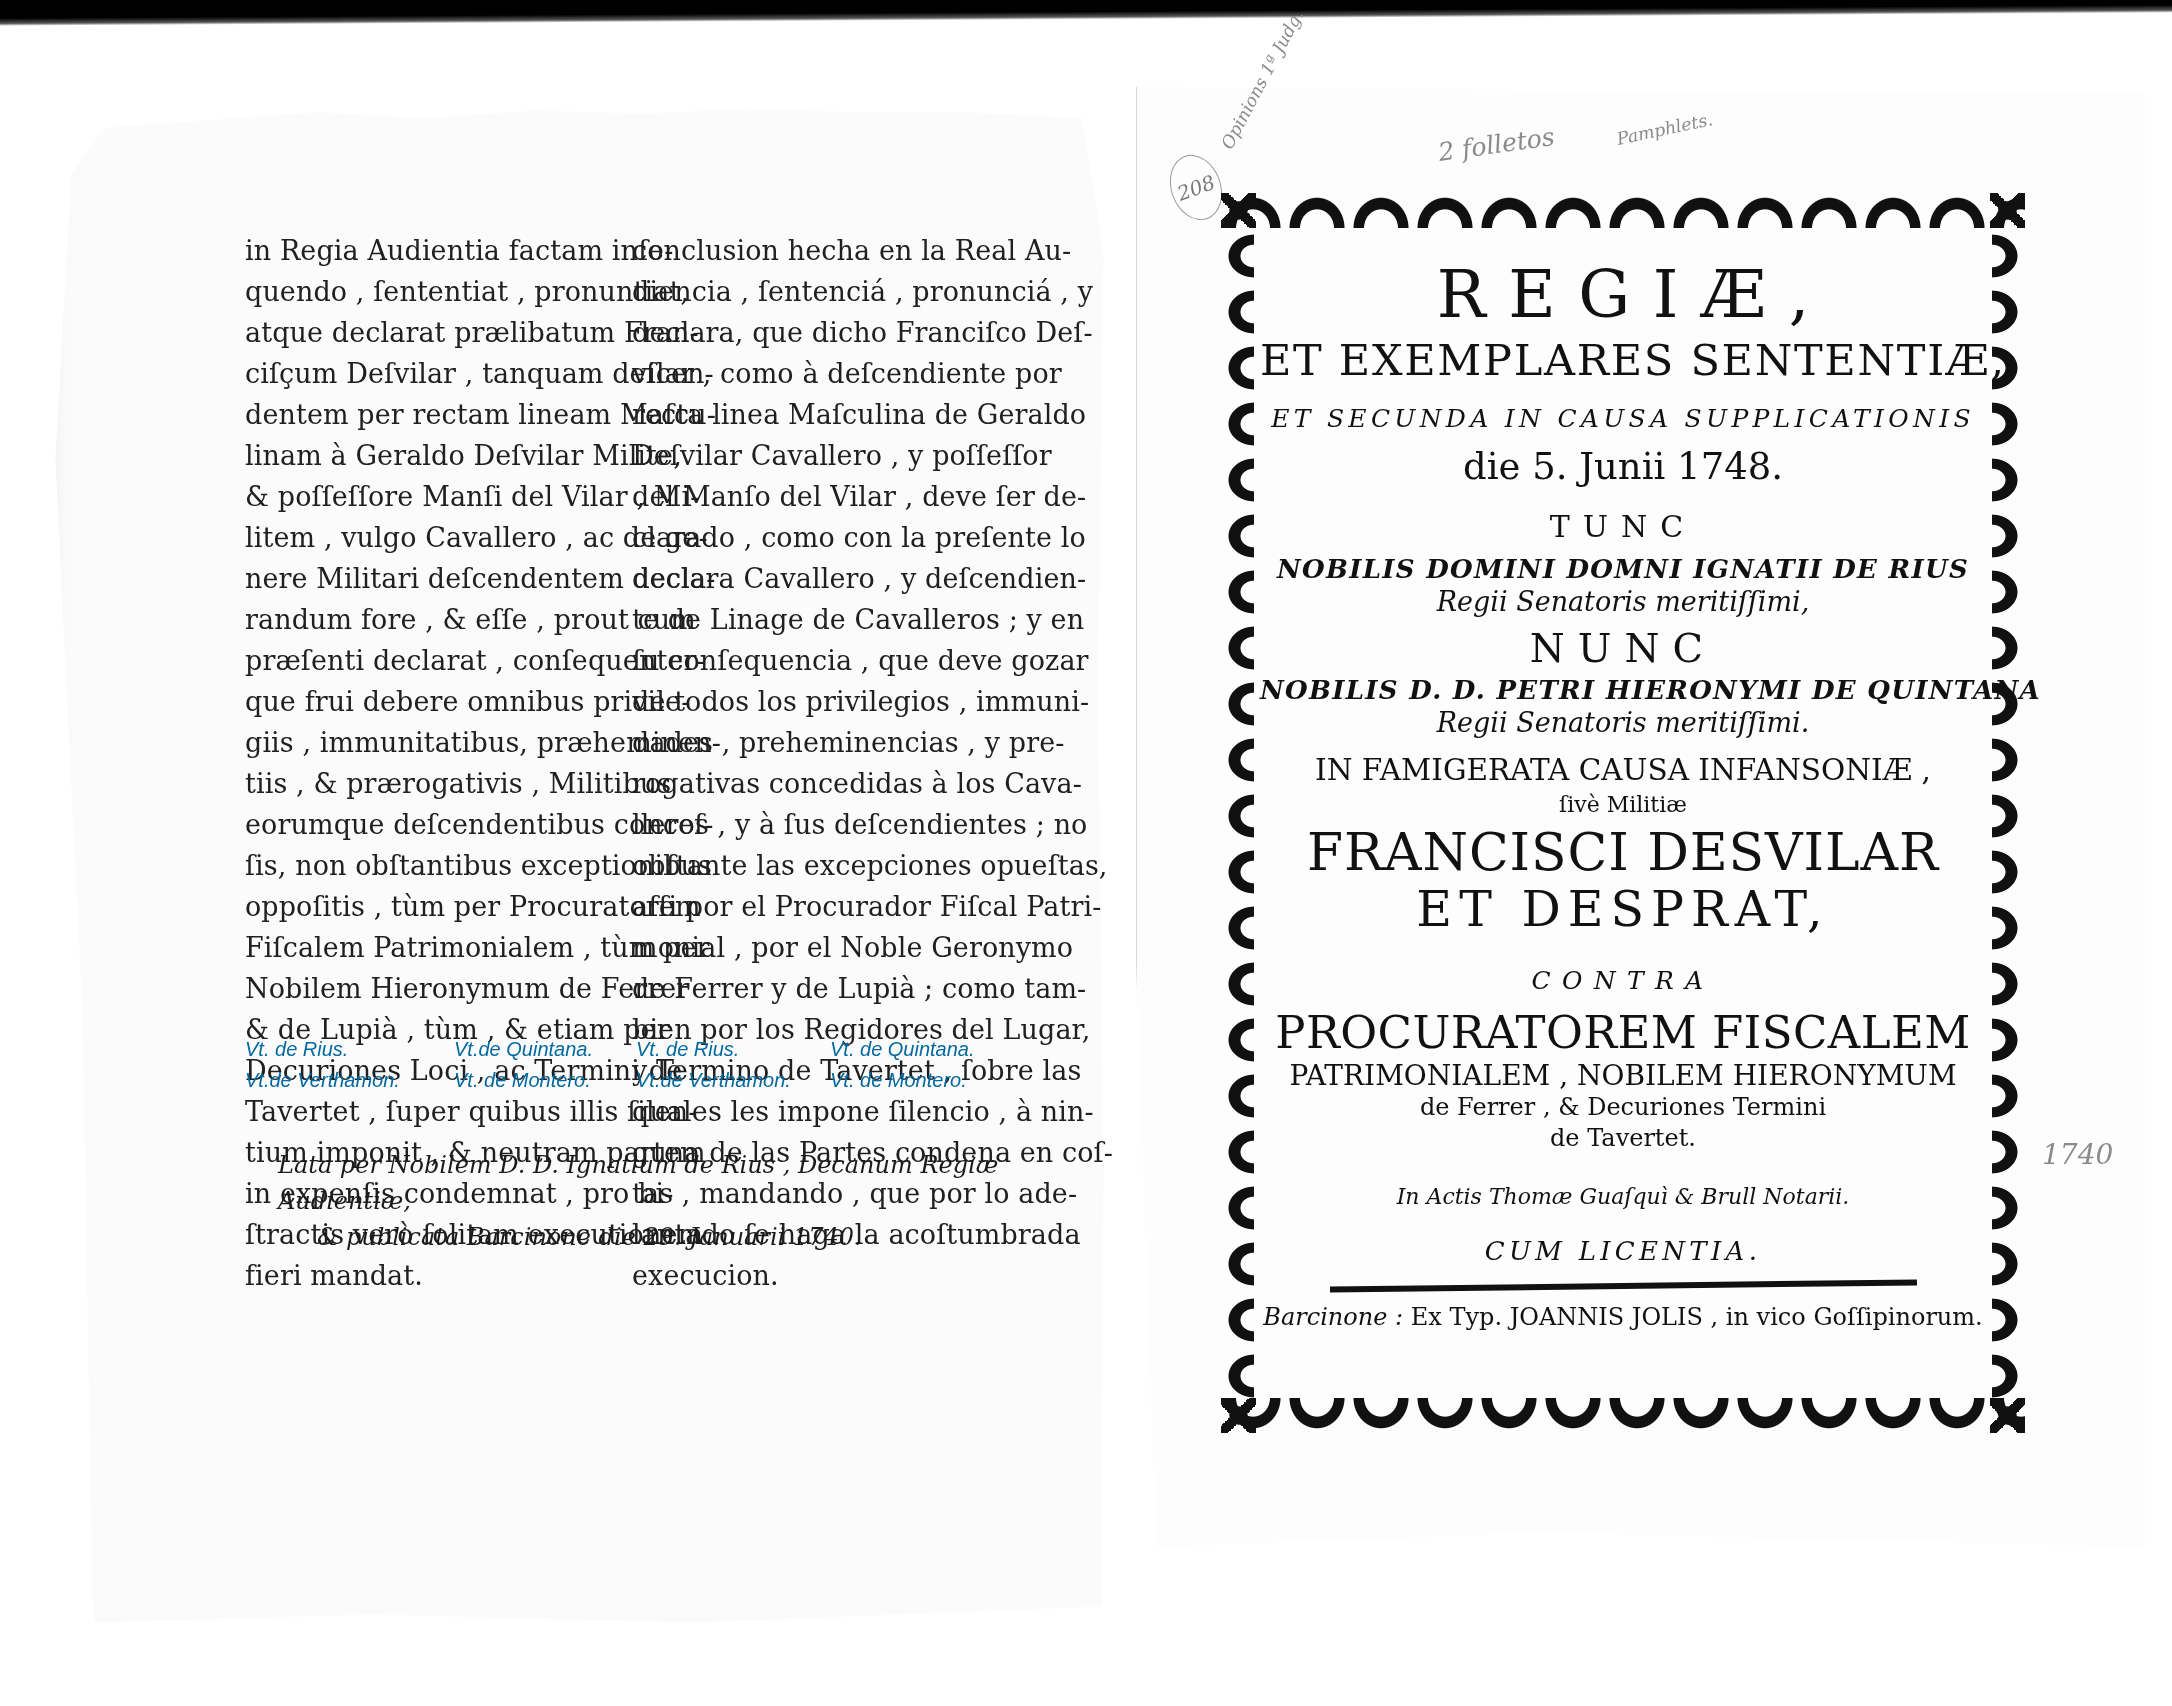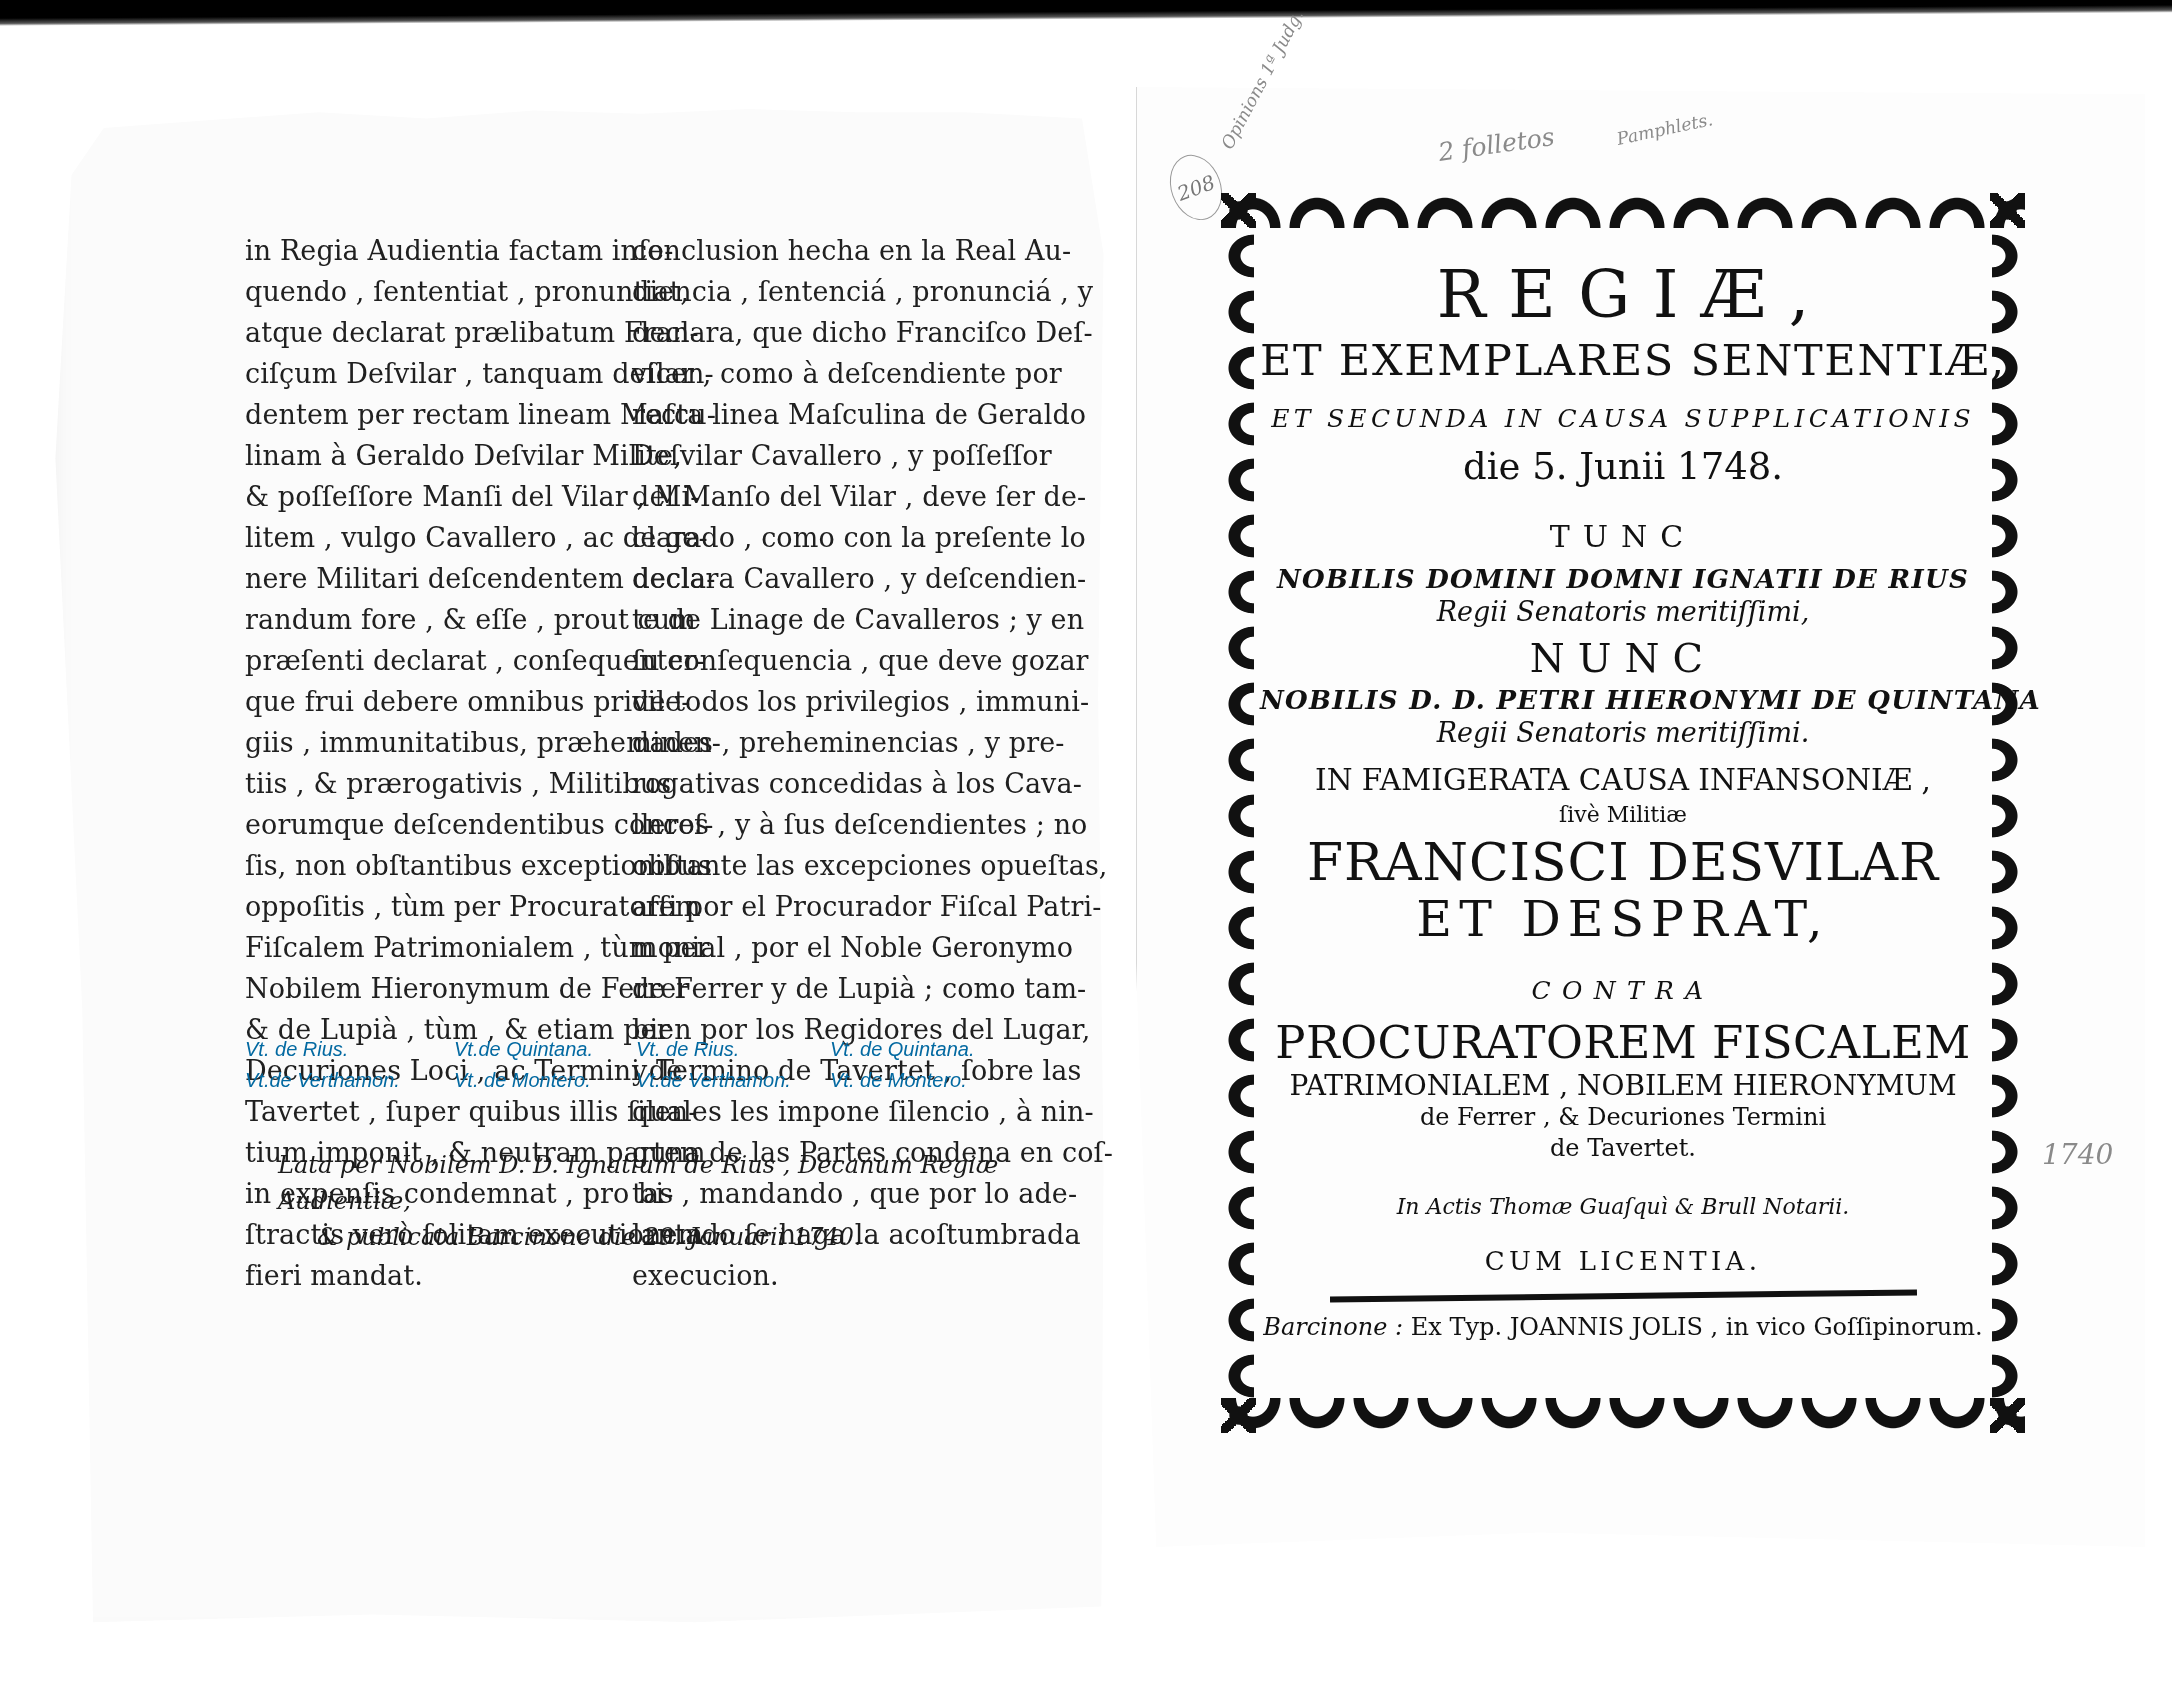--- a/index.html
+++ b/index.html
@@ -78,36 +78,36 @@
     color:#111;
   }
   .t { display:block; white-space:nowrap; }
   .t-regiae { font-size:65px; letter-spacing:22.6px; line-height:78px; margin-left:22.6px; }
   .t-exemplares { font-size:43px; letter-spacing:1.7px; line-height:52px; }
   .t-latae { font-size:37px; line-height:50px; margin-top:2.6px; }
   .t-secunda { font-size:25px; font-style:italic; letter-spacing:4.3px; line-height:48px; margin-top:8.7px; }
   .t-die { font-size:37px; line-height:48px; }
   .t-inregia { font-size:29px; line-height:48px; margin-top:7.8px; }
   .t-etinaula { font-size:21px; letter-spacing:10.4px; line-height:39px; }
-  .t-tunc { font-size:30px; letter-spacing:13px; line-height:48px; margin-top:22px; }
+  .t-tunc { font-size:30px; letter-spacing:13px; line-height:48px; margin-top:12px; }
   .t-nobilis1 { font-size:26px; font-style:italic; font-weight:bold; letter-spacing:1.3px; line-height:36px; }
   .t-regii { font-size:27px; font-style:italic; line-height:29px; }
   .t-nunc { font-size:40px; letter-spacing:13px; line-height:48px; margin-top:8.7px; }
   .t-nobilis2 { font-size:26px; font-style:italic; font-weight:bold; letter-spacing:1.3px; line-height:36px; }
   .t-famigerata { font-size:29.5px; line-height:43px; margin-top:12px; }
   .t-sive { font-size:22px; line-height:26px; }
   .t-francisci { font-size:52px; letter-spacing:0.9px; line-height:59px; margin-top:4.3px; }
   .t-desprat { font-size:49px; letter-spacing:7px; line-height:56px; }
   .t-contra { font-size:25px; font-style:italic; font-weight:normal; letter-spacing:11.3px; line-height:52px; margin-top:17.4px; }
   .t-procuratorem { font-size:45px; line-height:52px; letter-spacing:0.4px; }
   .t-patrimonialem { font-size:28px; line-height:34px; }
   .t-ferrer { font-size:24px; line-height:29.5px; }
   .t-tavertet { font-size:24px; line-height:31px; }
   .t-inactis { font-size:22px; font-style:italic; line-height:35px; margin-top:25px; }
-  .t-licentia { font-size:26px; letter-spacing:4.3px; line-height:48px; margin-top:13px; }
+  .t-licentia { font-size:26px; font-style:italic; letter-spacing:4.3px; line-height:48px; margin-top:13px; }
   .rule {
     display:block; margin:8.7px auto 10.4px; width:587px; height:6px; background:#111;
     transform:rotate(-0.7deg);
   }
   .t-barcinone { font-size:24px; line-height:35px; }
   .t-barcinone i { font-style:italic; }
 
   .hand {
     position:absolute; color:#8a8a8a; font-family:"DejaVu Serif",serif; font-style:italic;
   }

